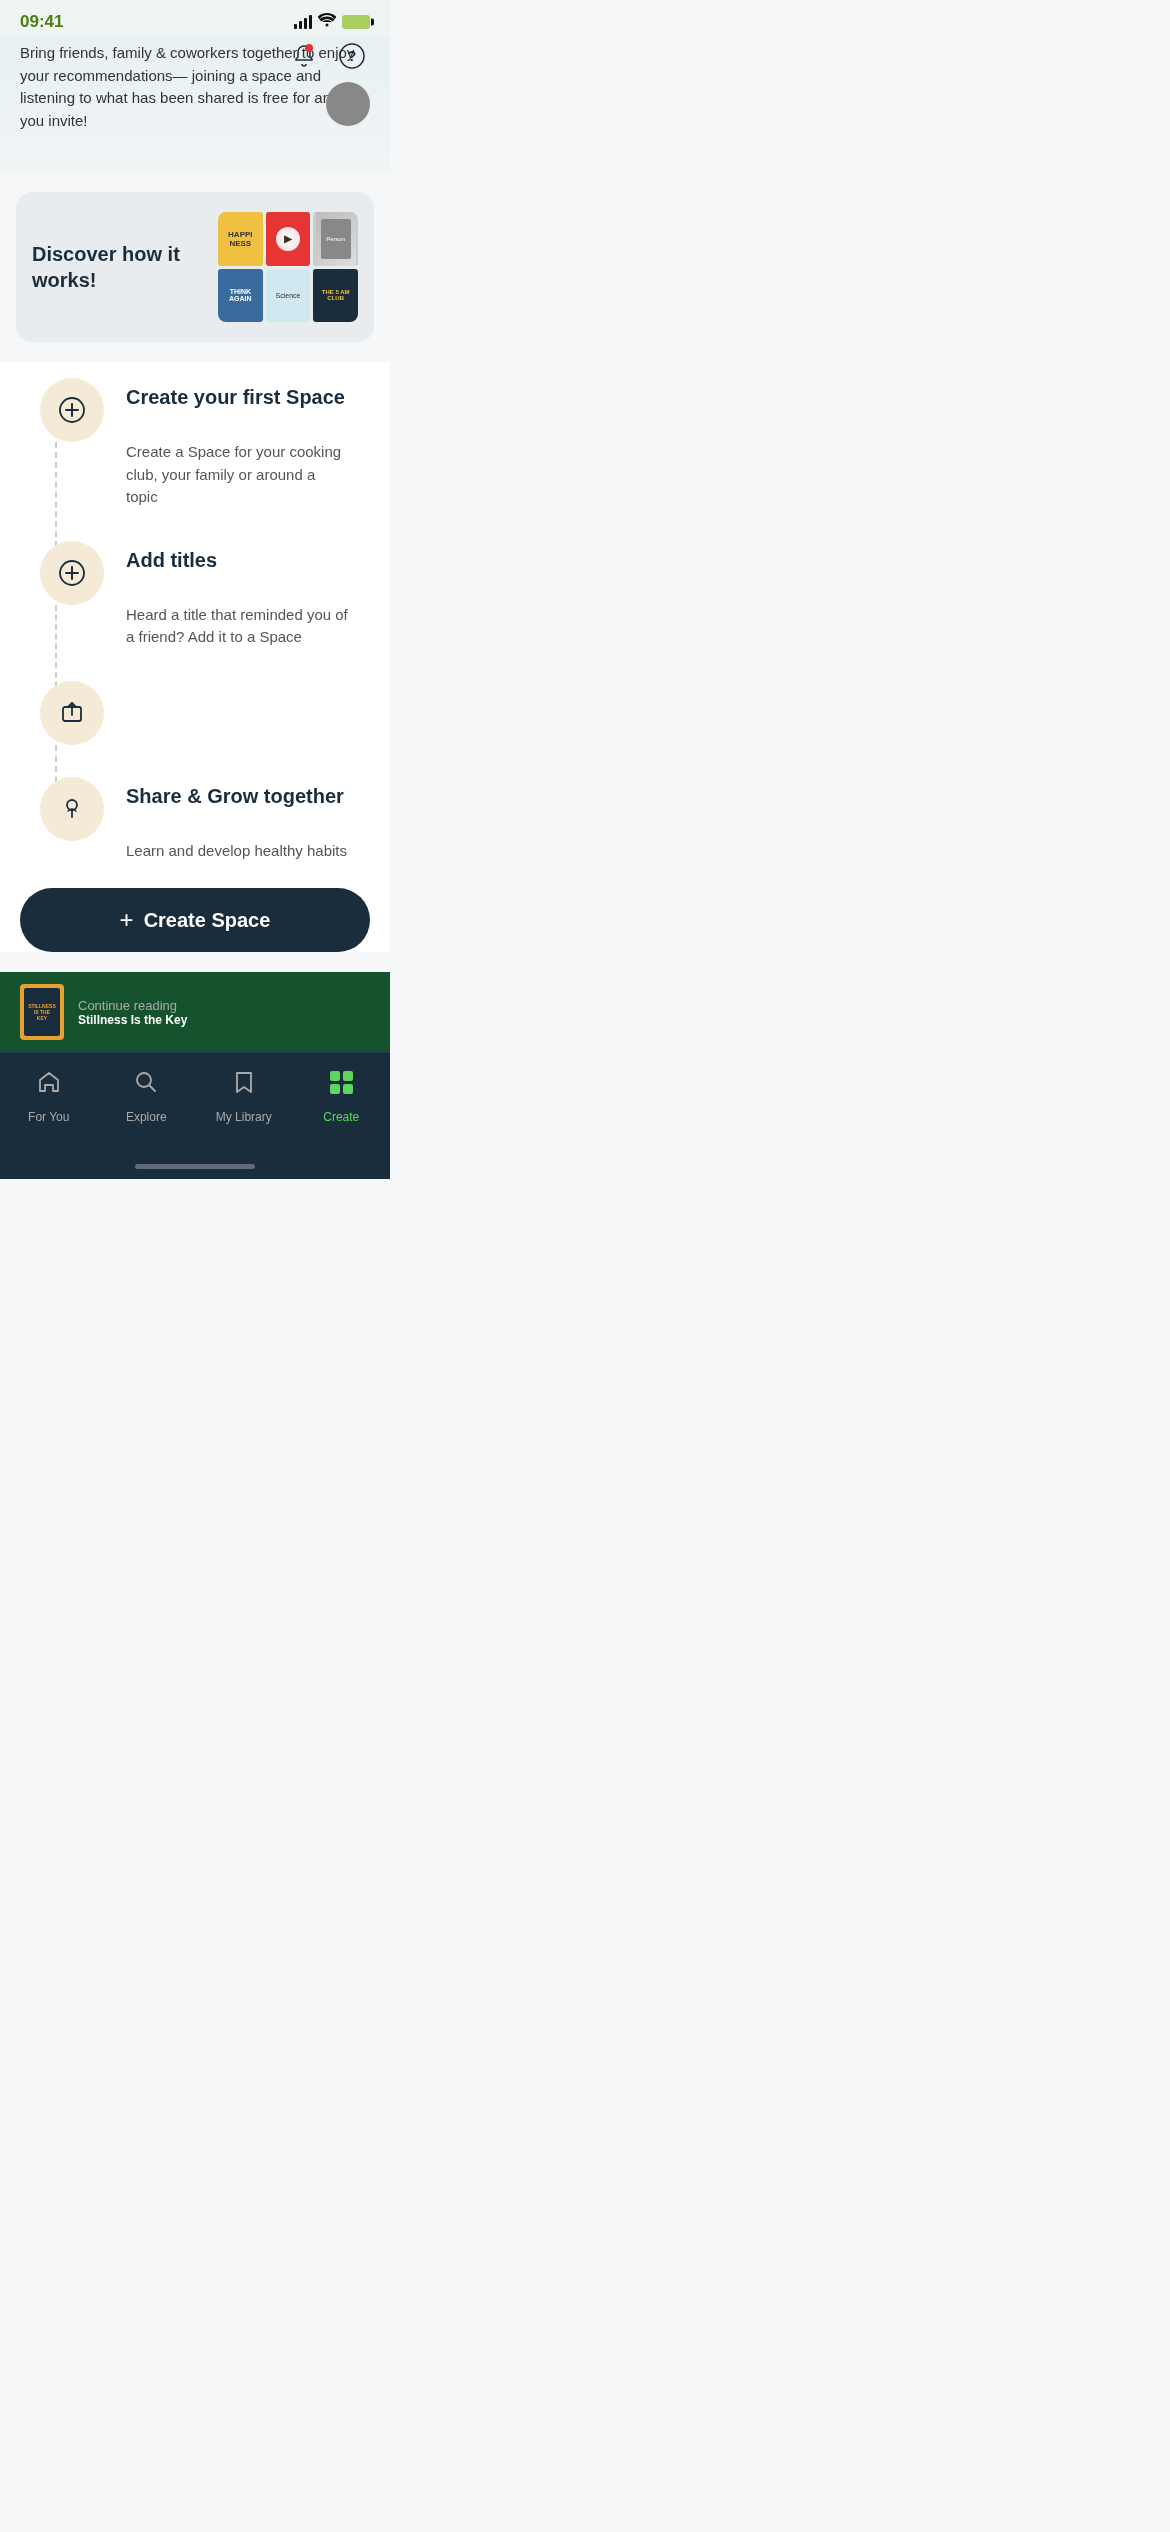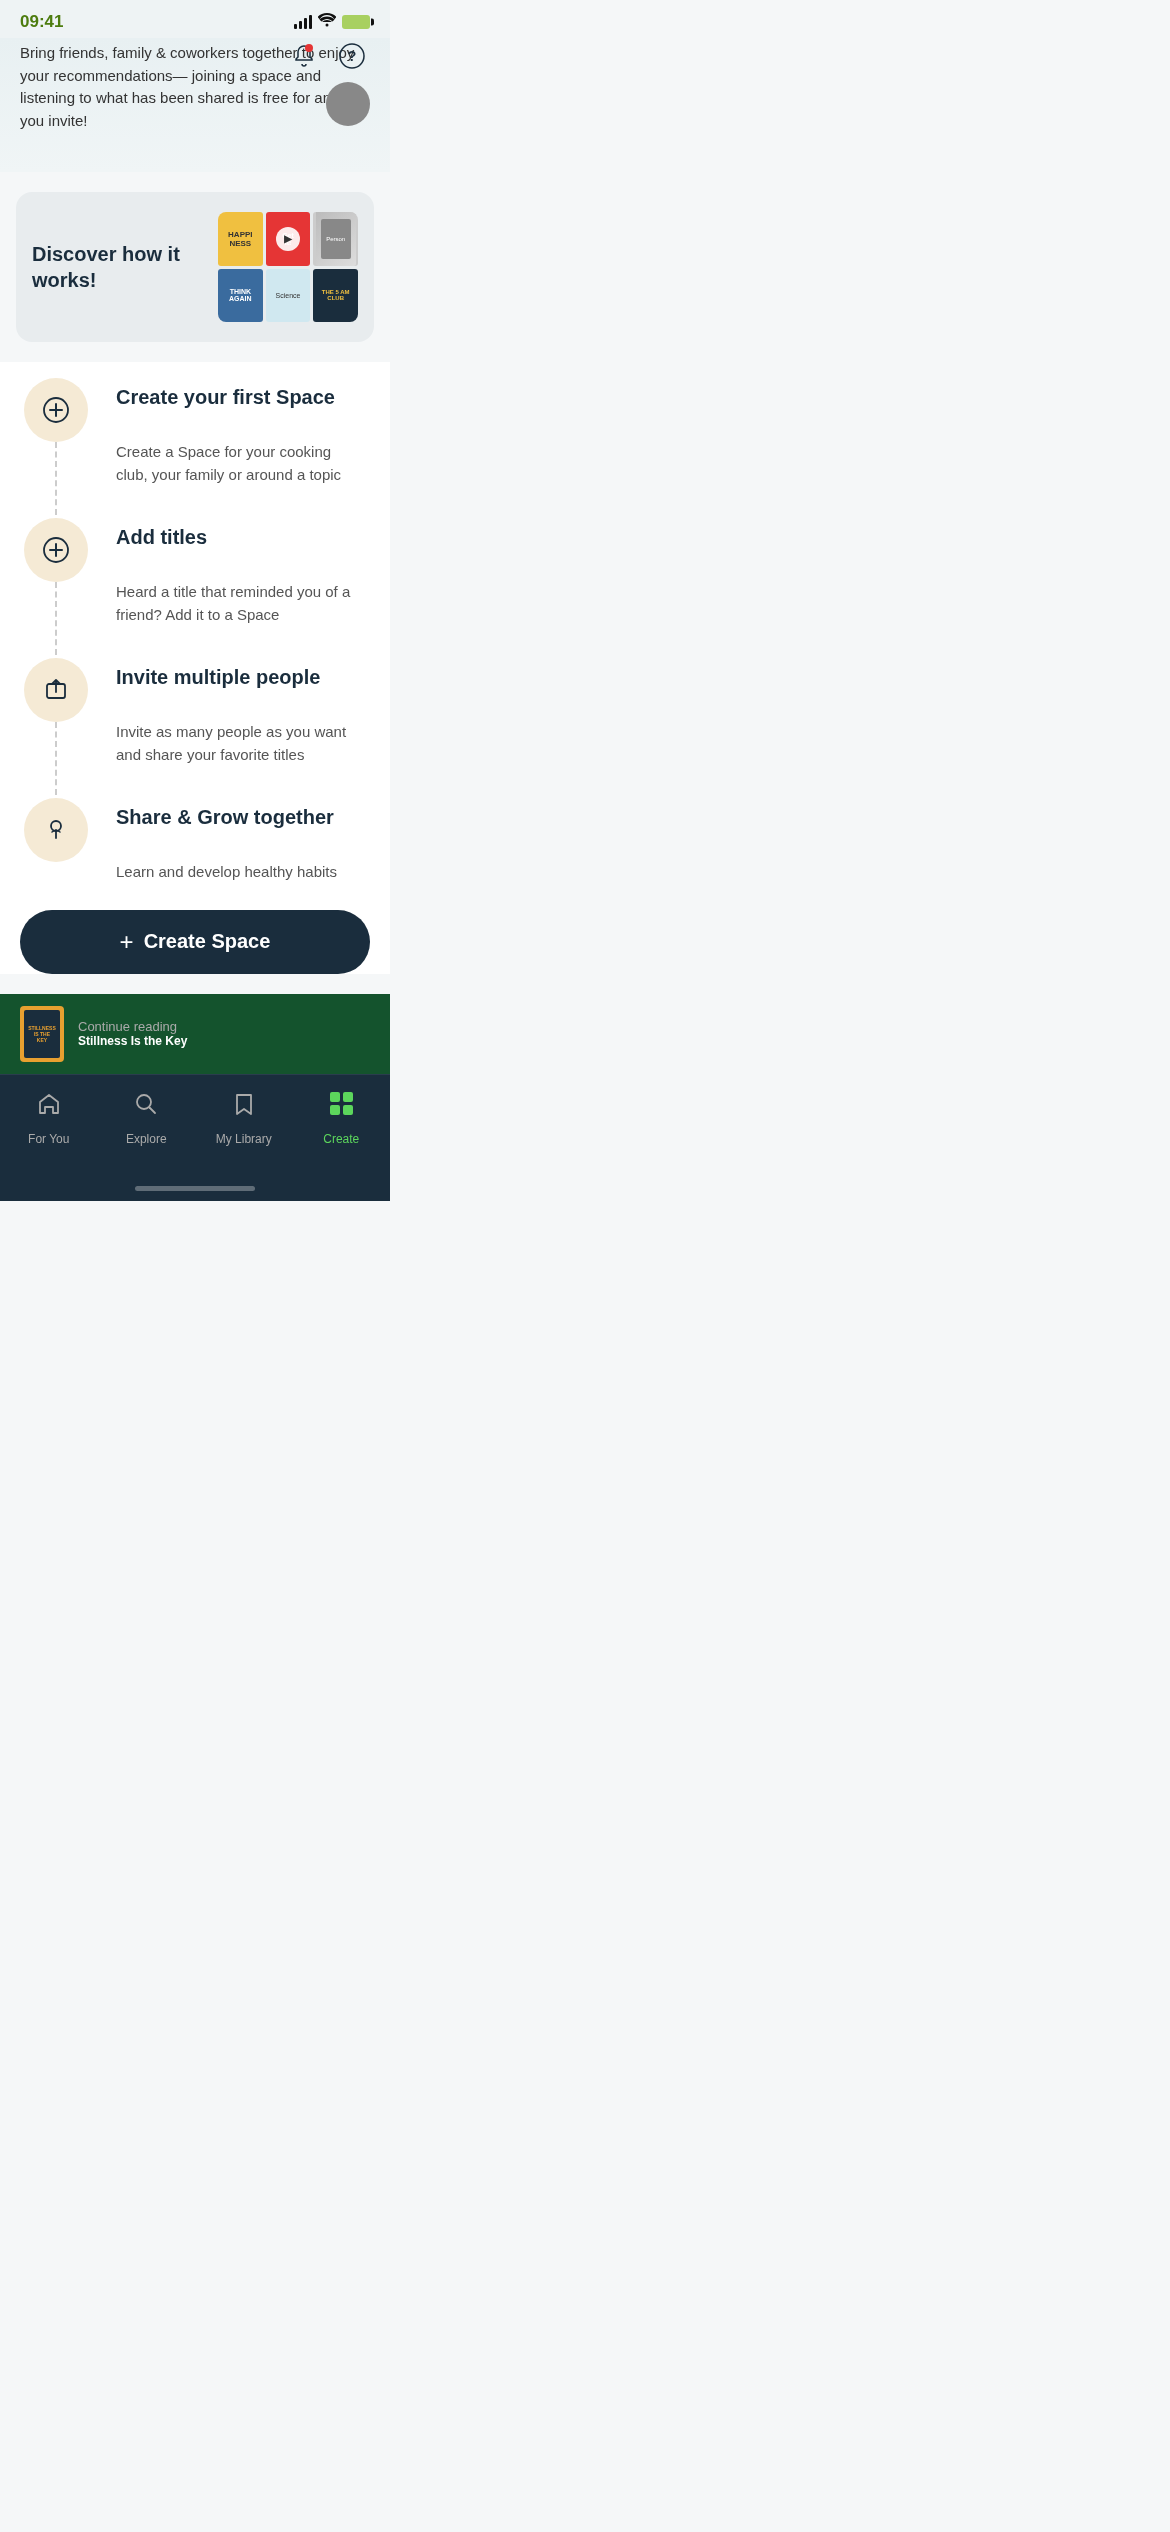--- a/index.html
+++ b/index.html
@@ -169,22 +169,22 @@
       font-size: 10px;
       color: #333;
     }
     .thumb-3 { background: #ccc; display: flex; align-items: center; justify-content: center; overflow: hidden; }
     .thumb-4 { background: #3a6b9e; display: flex; align-items: center; justify-content: center; font-size: 7px; font-weight: 700; color: white; text-align: center; padding: 2px; }
     .thumb-5 { background: #d0e8f0; display: flex; align-items: center; justify-content: center; font-size: 7px; color: #333; text-align: center; padding: 2px; }
     .thumb-6 { background: #1a2d3d; display: flex; align-items: center; justify-content: center; font-size: 6px; font-weight: 700; color: #f0c040; text-align: center; padding: 2px; }
 
     .step-item {
       display: flex;
-      gap: 28px;
-      padding: 16px 24px;
+      gap: 22px;
+      padding: 16px 40px;
       position: relative;
       align-items: flex-start;
     }
 
     .step-icon-circle {
       width: 64px;
       height: 64px;
       border-radius: 50%;
       background: #f5ead5;
       display: flex;
@@ -434,24 +434,20 @@
   </div>
 
   <div class="step-item" style="position:relative;">
     <div style="position:absolute;left:55px;top:80px;bottom:-32px;width:2px;border-left:2px dashed #ccc;z-index:0;"></div>
     <div class="step-icon-circle">
       <svg viewBox="0 0 28 28" fill="none">
         <rect x="5" y="8" width="18" height="14" rx="2" stroke="#1a2d3d" stroke-width="1.8"></rect>
         <path d="M14 4 L14 16 M10 8 L14 4 L18 8" stroke="#1a2d3d" stroke-width="1.8" stroke-linecap="round" stroke-linejoin="round"></path>
       </svg>
     </div>
-    <div class="step-content">
-      <div class="step-title">Invite multiple people</div>
-      <div class="step-desc">Invite as many people as you want and share your favorite titles</div>
-    </div>
   </div>
 
   <div class="step-item">
     <div class="step-icon-circle">
       <svg viewBox="0 0 28 28" fill="none">
         <circle cx="14" cy="10" r="5" stroke="#1a2d3d" stroke-width="1.8"></circle>
         <path d="M14 14 L14 22" stroke="#1a2d3d" stroke-width="1.8" stroke-linecap="round"></path>
         <path d="M10 16 Q14 13 18 16" stroke="#1a2d3d" stroke-width="1.5" stroke-linecap="round" fill="none"></path>
       </svg>
     </div>

